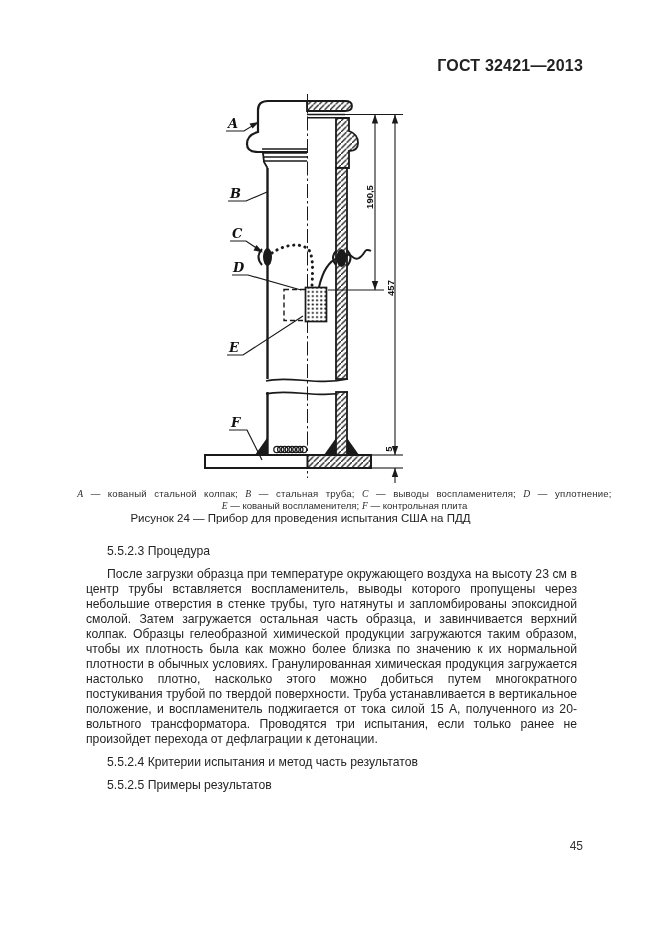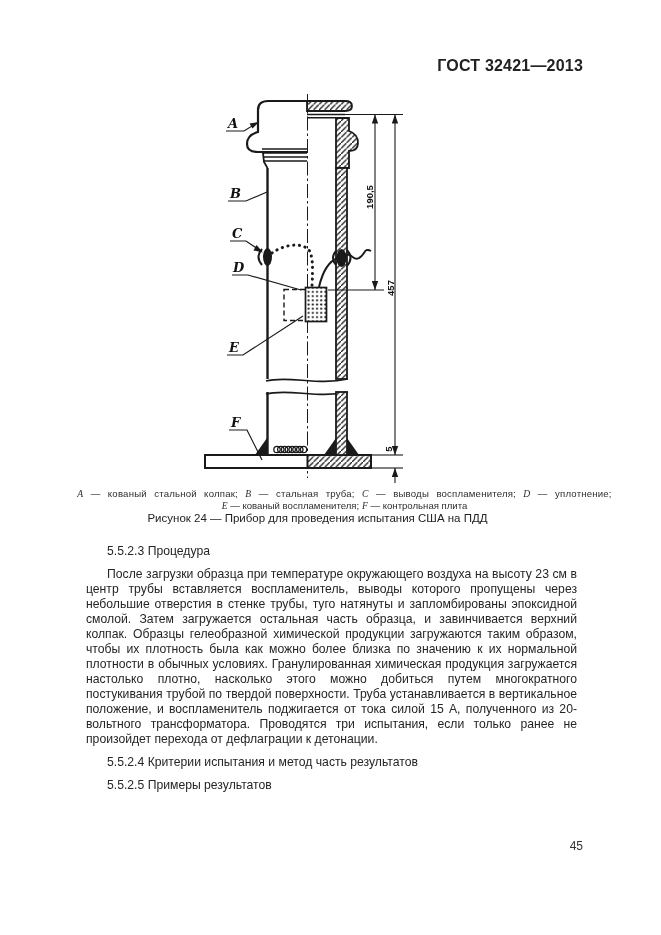--- a/index.html
+++ b/index.html
@@ -6,21 +6,21 @@
   .page{position:relative;width:661px;height:935px;background:#ffffff;
         font-family:"Liberation Sans",sans-serif;color:#1d1d1d;overflow:hidden;margin:0 auto;}
   .doc-number{position:absolute;top:57px;right:78px;font-size:16px;font-weight:bold;
         letter-spacing:.2px;color:#222;text-align:right;}
   .diagram{position:absolute;left:195px;top:92px;}
   .legend{position:absolute;top:488px;left:64px;width:561px;text-align:center;
         font-size:9.6px;line-height:12px;color:#2d2d2d;}
   .legend .l1{word-spacing:4.5px;letter-spacing:.2px;}
   .legend i{font-style:italic;font-family:"Liberation Serif",serif;}
   .fig-caption{position:absolute;top:512px;left:0;width:601px;text-align:center;
-        font-size:11.5px;color:#222;padding-left:17px;}
+        font-size:11.5px;color:#222;}
   .body-text{position:absolute;top:536px;left:78px;width:507px;font-size:12.2px;
         line-height:15px;text-align:justify;hyphens:auto;color:#252525;}
   .body-text p{margin:8px;text-indent:21px;}
   .page-num{position:absolute;top:839px;right:78px;font-size:12px;color:#333;}
   .dimtext{font:bold 9.5px "Liberation Sans",sans-serif;fill:#111;}
   .parttext{font:italic bold 13px "DejaVu Serif",serif;fill:#111;}
 </style>
 </head>
 <body>
 

